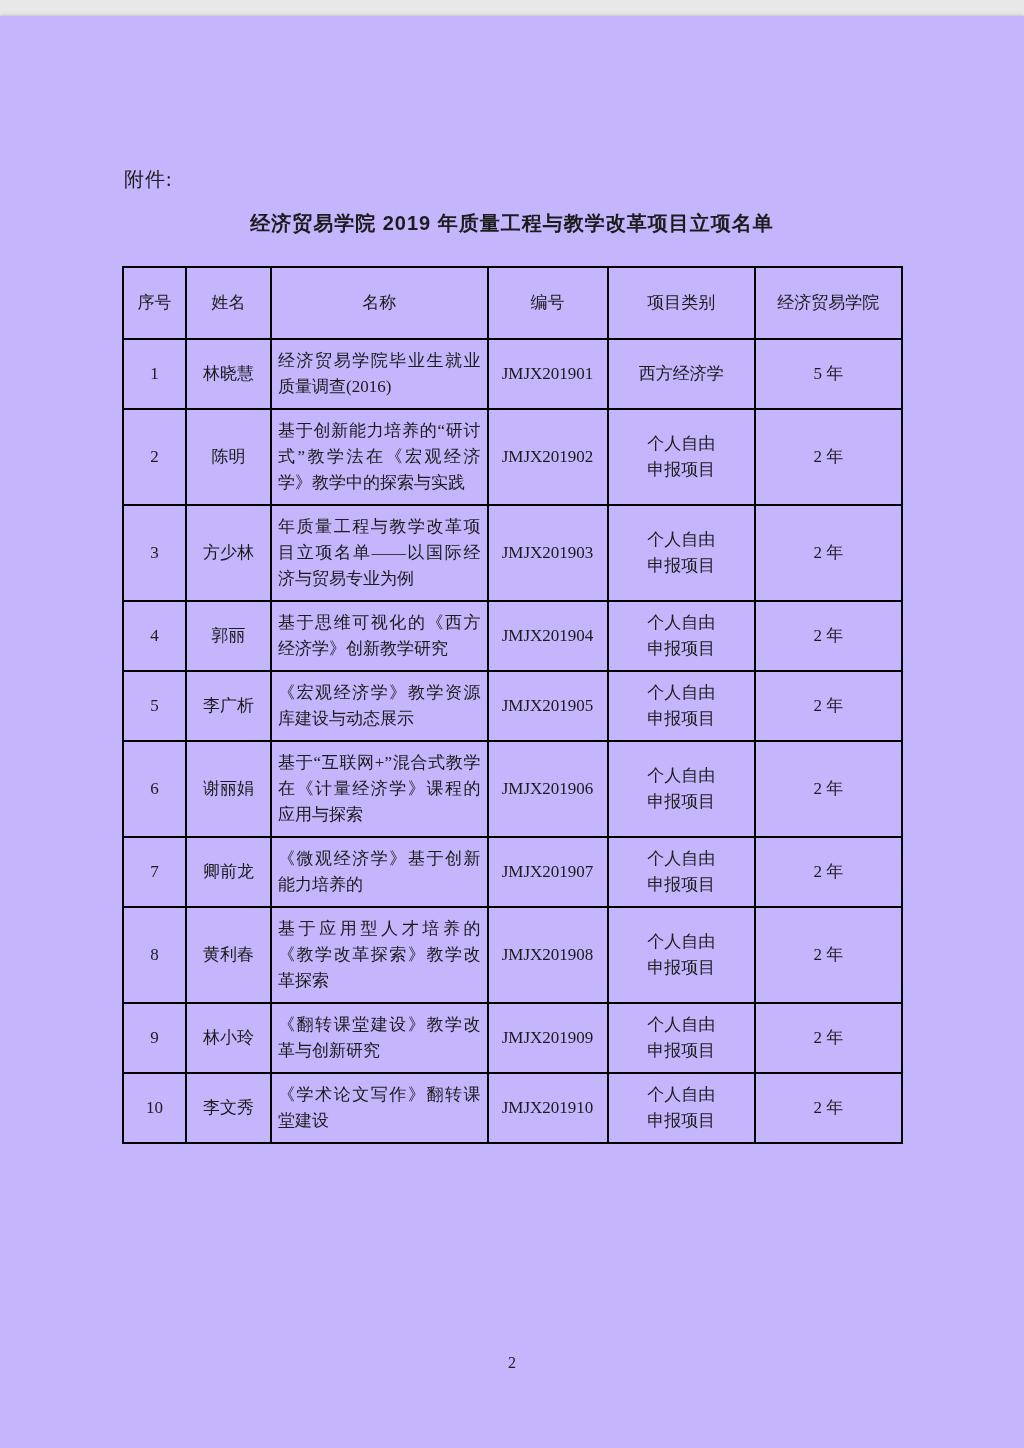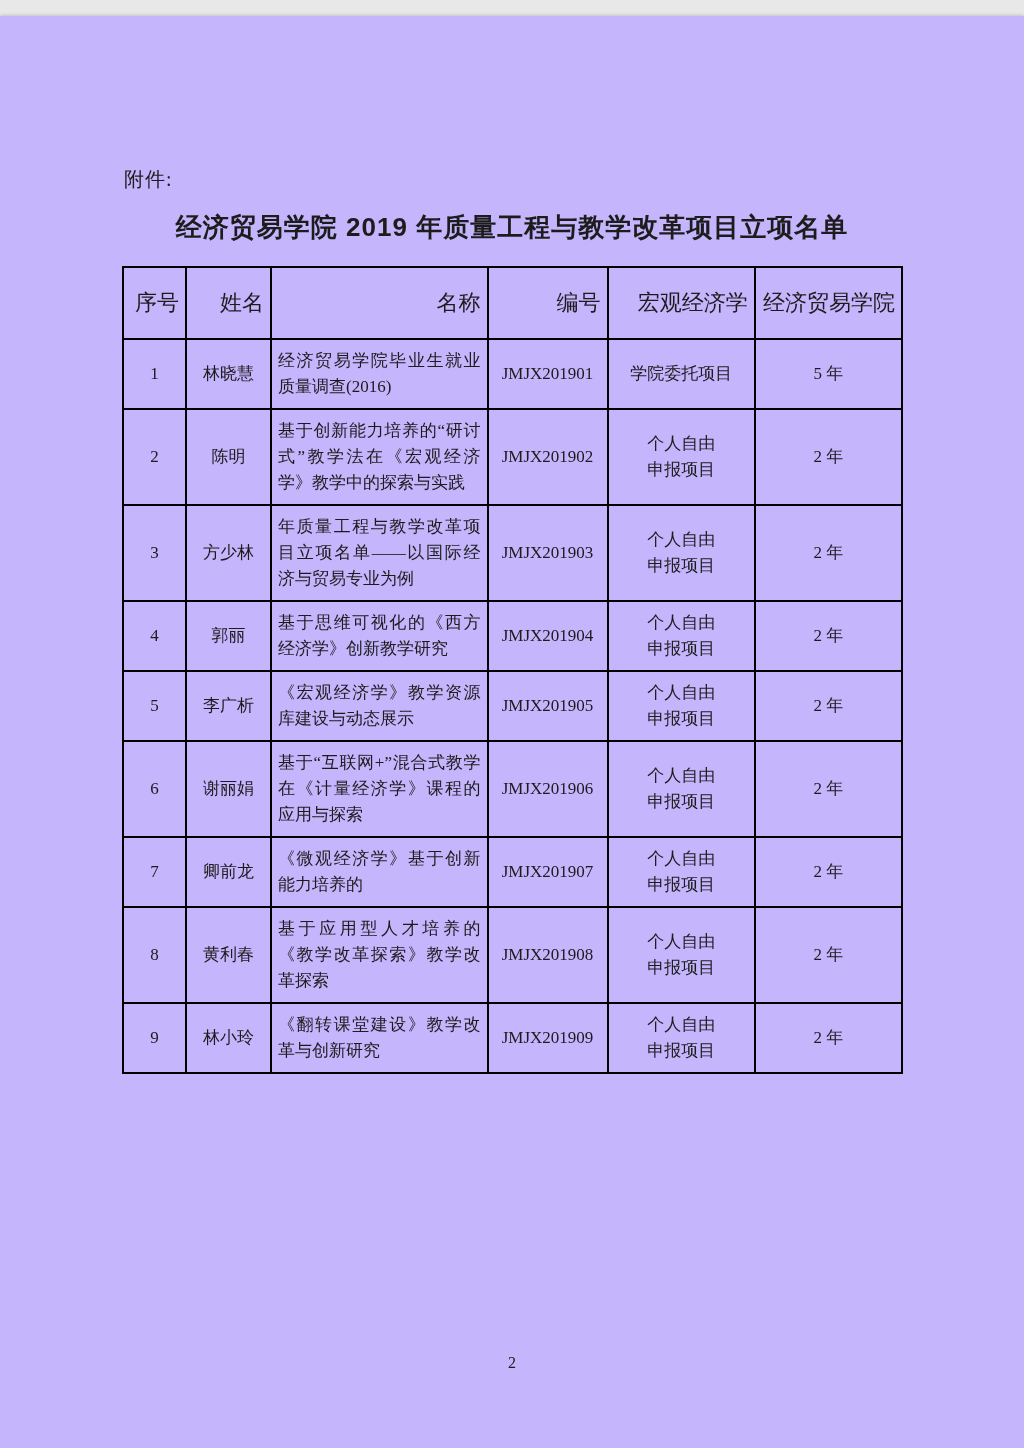--- a/index.html
+++ b/index.html
@@ -25,21 +25,21 @@
     font-size: 20px;
     letter-spacing: 1px;
   }
   .doc-title {
     position: absolute;
     left: 0;
     top: 194px;
     width: 100%;
     text-align: center;
     font-family: "Liberation Sans", sans-serif;
-    font-size: 26px;
+    font-size: 20px;
     font-weight: bold;
     letter-spacing: 1px;
   }
   table.projects {
     position: absolute;
     left: 122px;
     top: 250px;
     width: 781px;
     border-collapse: collapse;
     table-layout: fixed;
@@ -49,22 +49,22 @@
   table.projects td {
     border: 2px solid #000;
     vertical-align: middle;
     padding: 8px 6px;
     line-height: 26px;
     font-weight: normal;
     word-break: break-all;
   }
   table.projects th {
     height: 54px;
-    text-align: right;
-    font-size: 22px;
+    text-align: center;
+    font-size: 17px;
   }
   td.c-no, td.c-name, td.c-code, td.c-cat, td.c-period {
     text-align: center;
   }
   td.c-title {
     text-align: justify;
     text-align-last: left;
     padding-left: 10px;
     padding-right: 10px;
   }
@@ -97,31 +97,31 @@
       <col style="width:15.4%">
       <col style="width:18.9%">
       <col style="width:18.9%">
     </colgroup>
     <thead>
       <tr>
         <th>序号</th>
         <th>姓名</th>
         <th>名称</th>
         <th>编号</th>
-        <th>宏观经济学</th>
+        <th>项目类别</th>
         <th>经济贸易学院</th>
       </tr>
     </thead>
     <tbody>
       <tr>
         <td class="c-no">1</td>
         <td class="c-name">林晓慧</td>
         <td class="c-title">经济贸易学院毕业生就业质量调查(2016)</td>
         <td class="c-code">JMJX201901</td>
-        <td class="c-cat">学院委托项目</td>
+        <td class="c-cat">西方经济学</td>
         <td class="c-period">5 年</td>
       </tr>
       <tr>
         <td class="c-no">2</td>
         <td class="c-name">陈明</td>
         <td class="c-title">基于创新能力培养的“研讨式”教学法在《宏观经济学》教学中的探索与实践</td>
         <td class="c-code">JMJX201902</td>
         <td class="c-cat">个人自由
 申报项目</td>
         <td class="c-period">2 年</td>
@@ -182,18 +182,27 @@
       </tr>
       <tr>
         <td class="c-no">9</td>
         <td class="c-name">林小玲</td>
         <td class="c-title">《翻转课堂建设》教学改革与创新研究</td>
         <td class="c-code">JMJX201909</td>
         <td class="c-cat">个人自由
 申报项目</td>
         <td class="c-period">2 年</td>
       </tr>
+      <tr>
+        <td class="c-no">10</td>
+        <td class="c-name">李文秀</td>
+        <td class="c-title">《学术论文写作》翻转课堂建设</td>
+        <td class="c-code">JMJX201910</td>
+        <td class="c-cat">个人自由
+申报项目</td>
+        <td class="c-period">2 年</td>
+      </tr>
     </tbody>
   </table>
 
   <div class="page-number">2</div>
 
 </div>
 
 </body></html>

